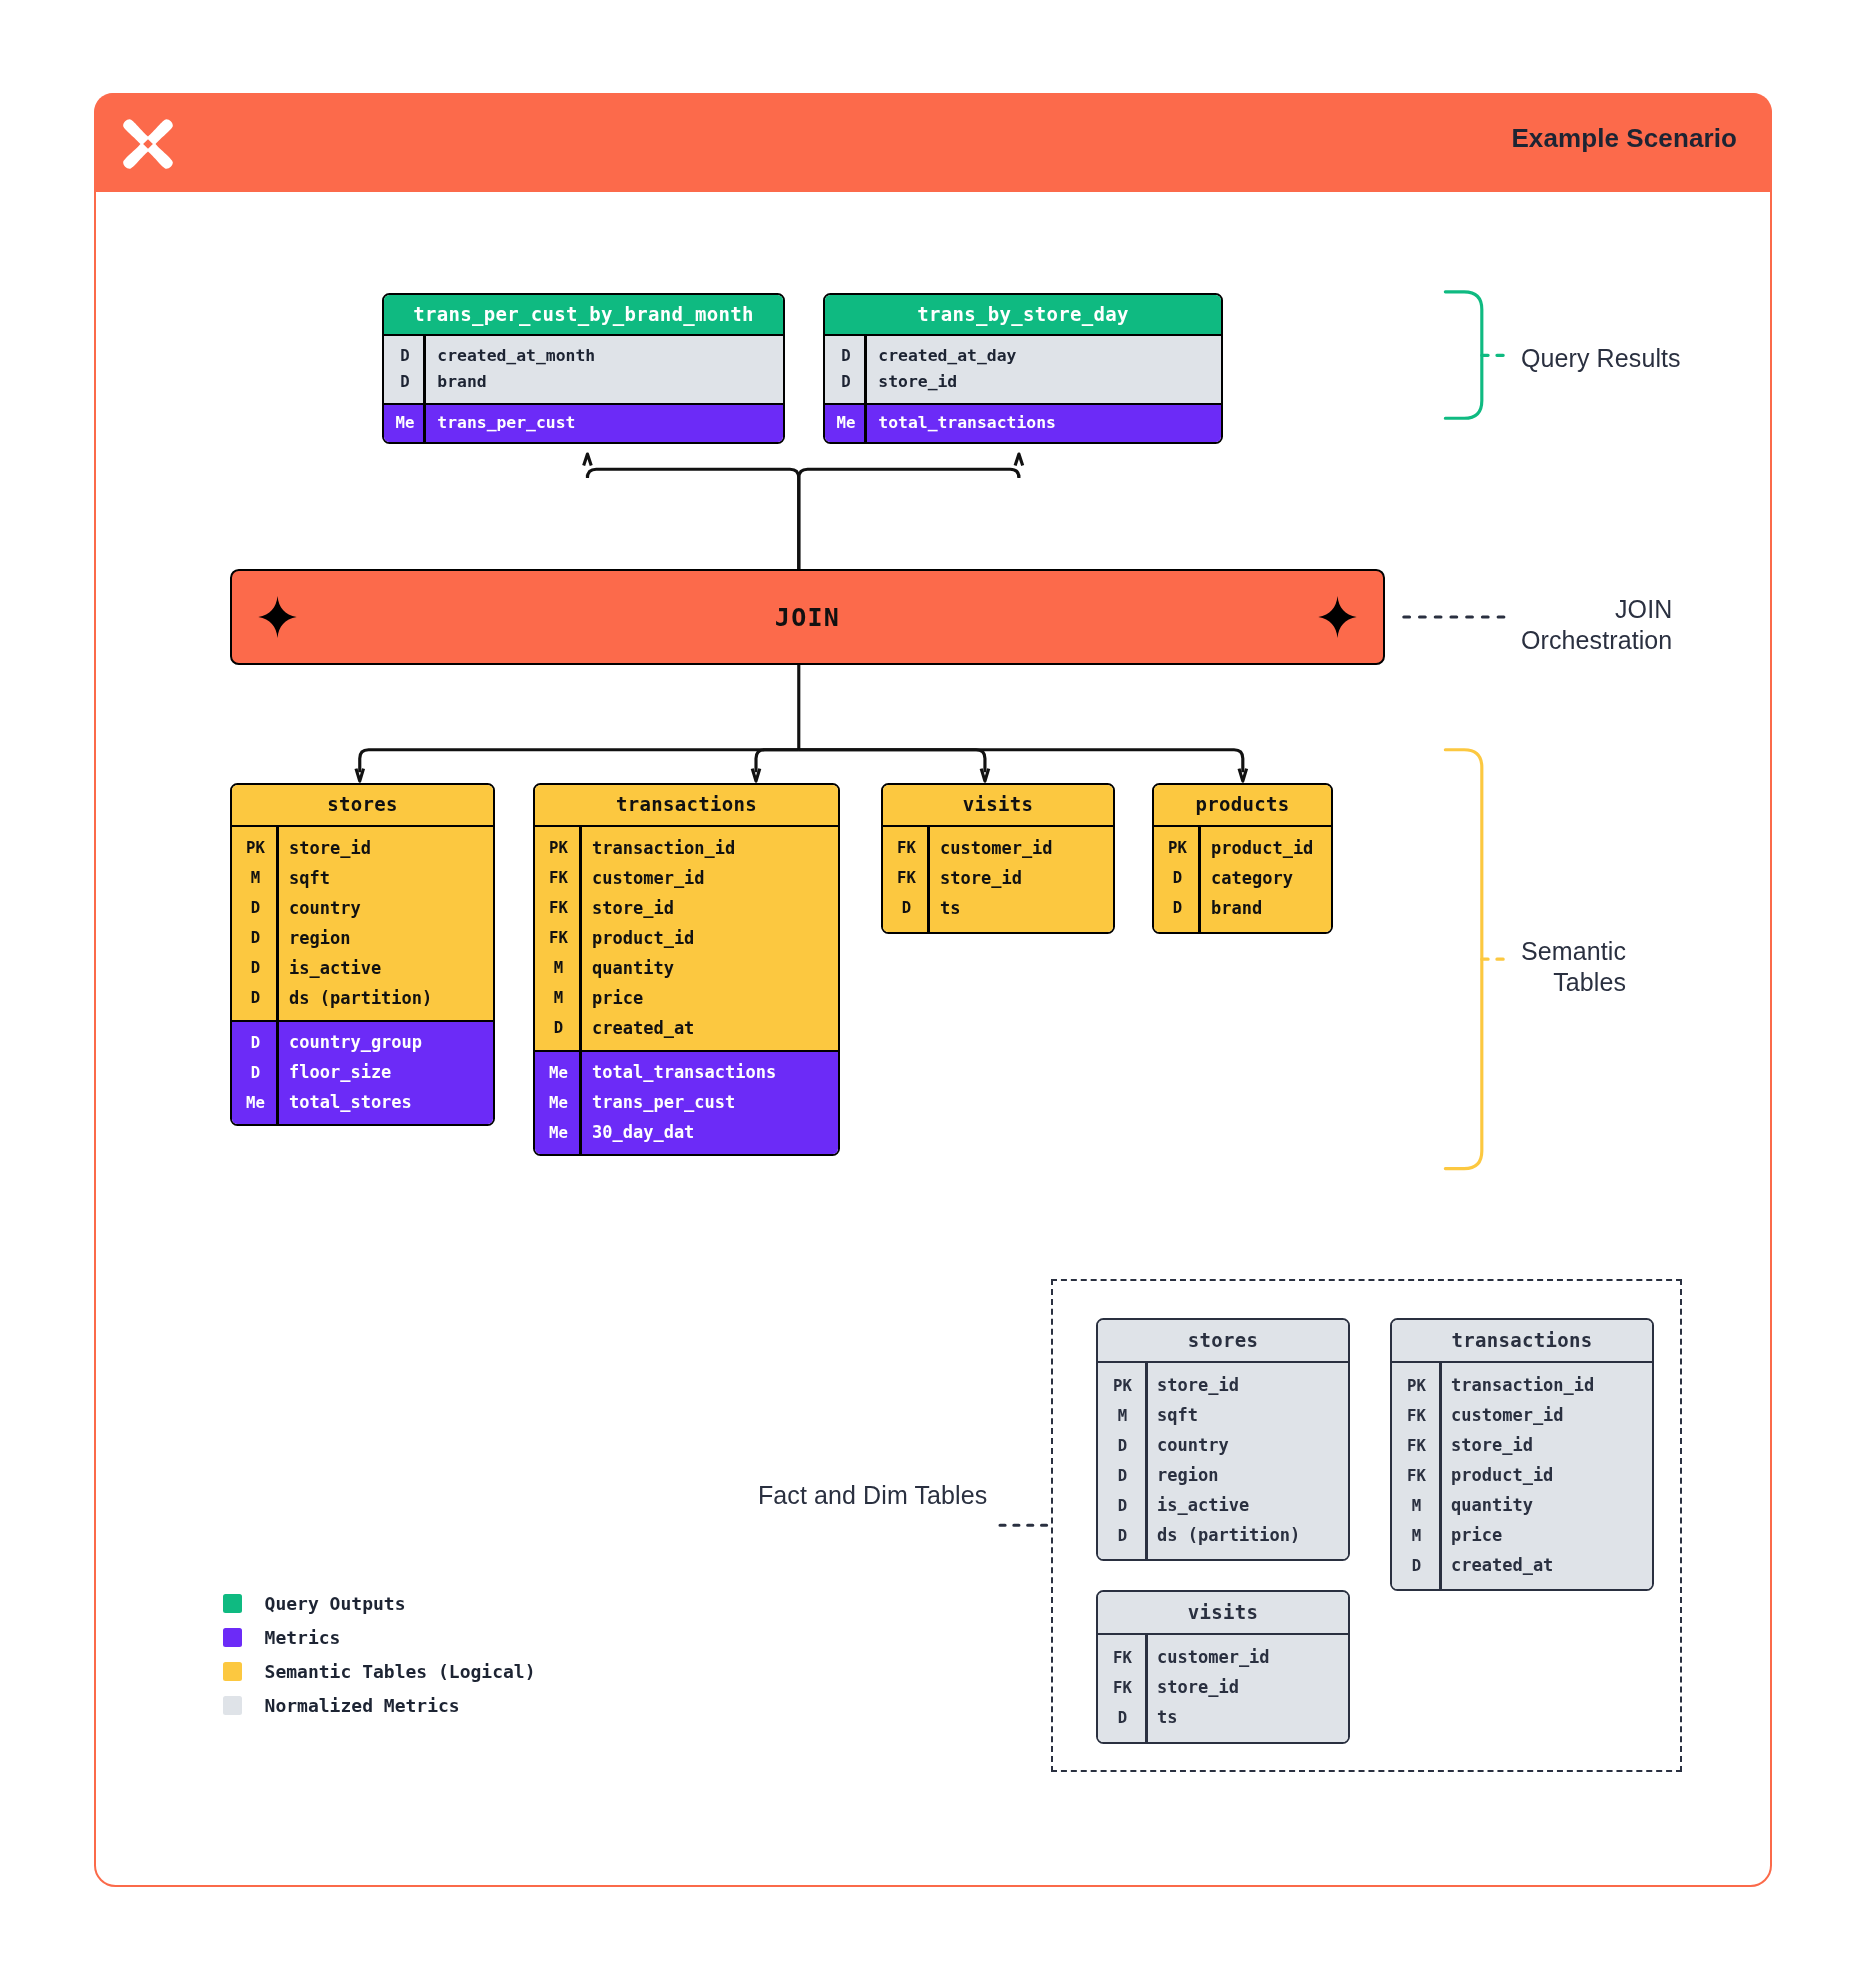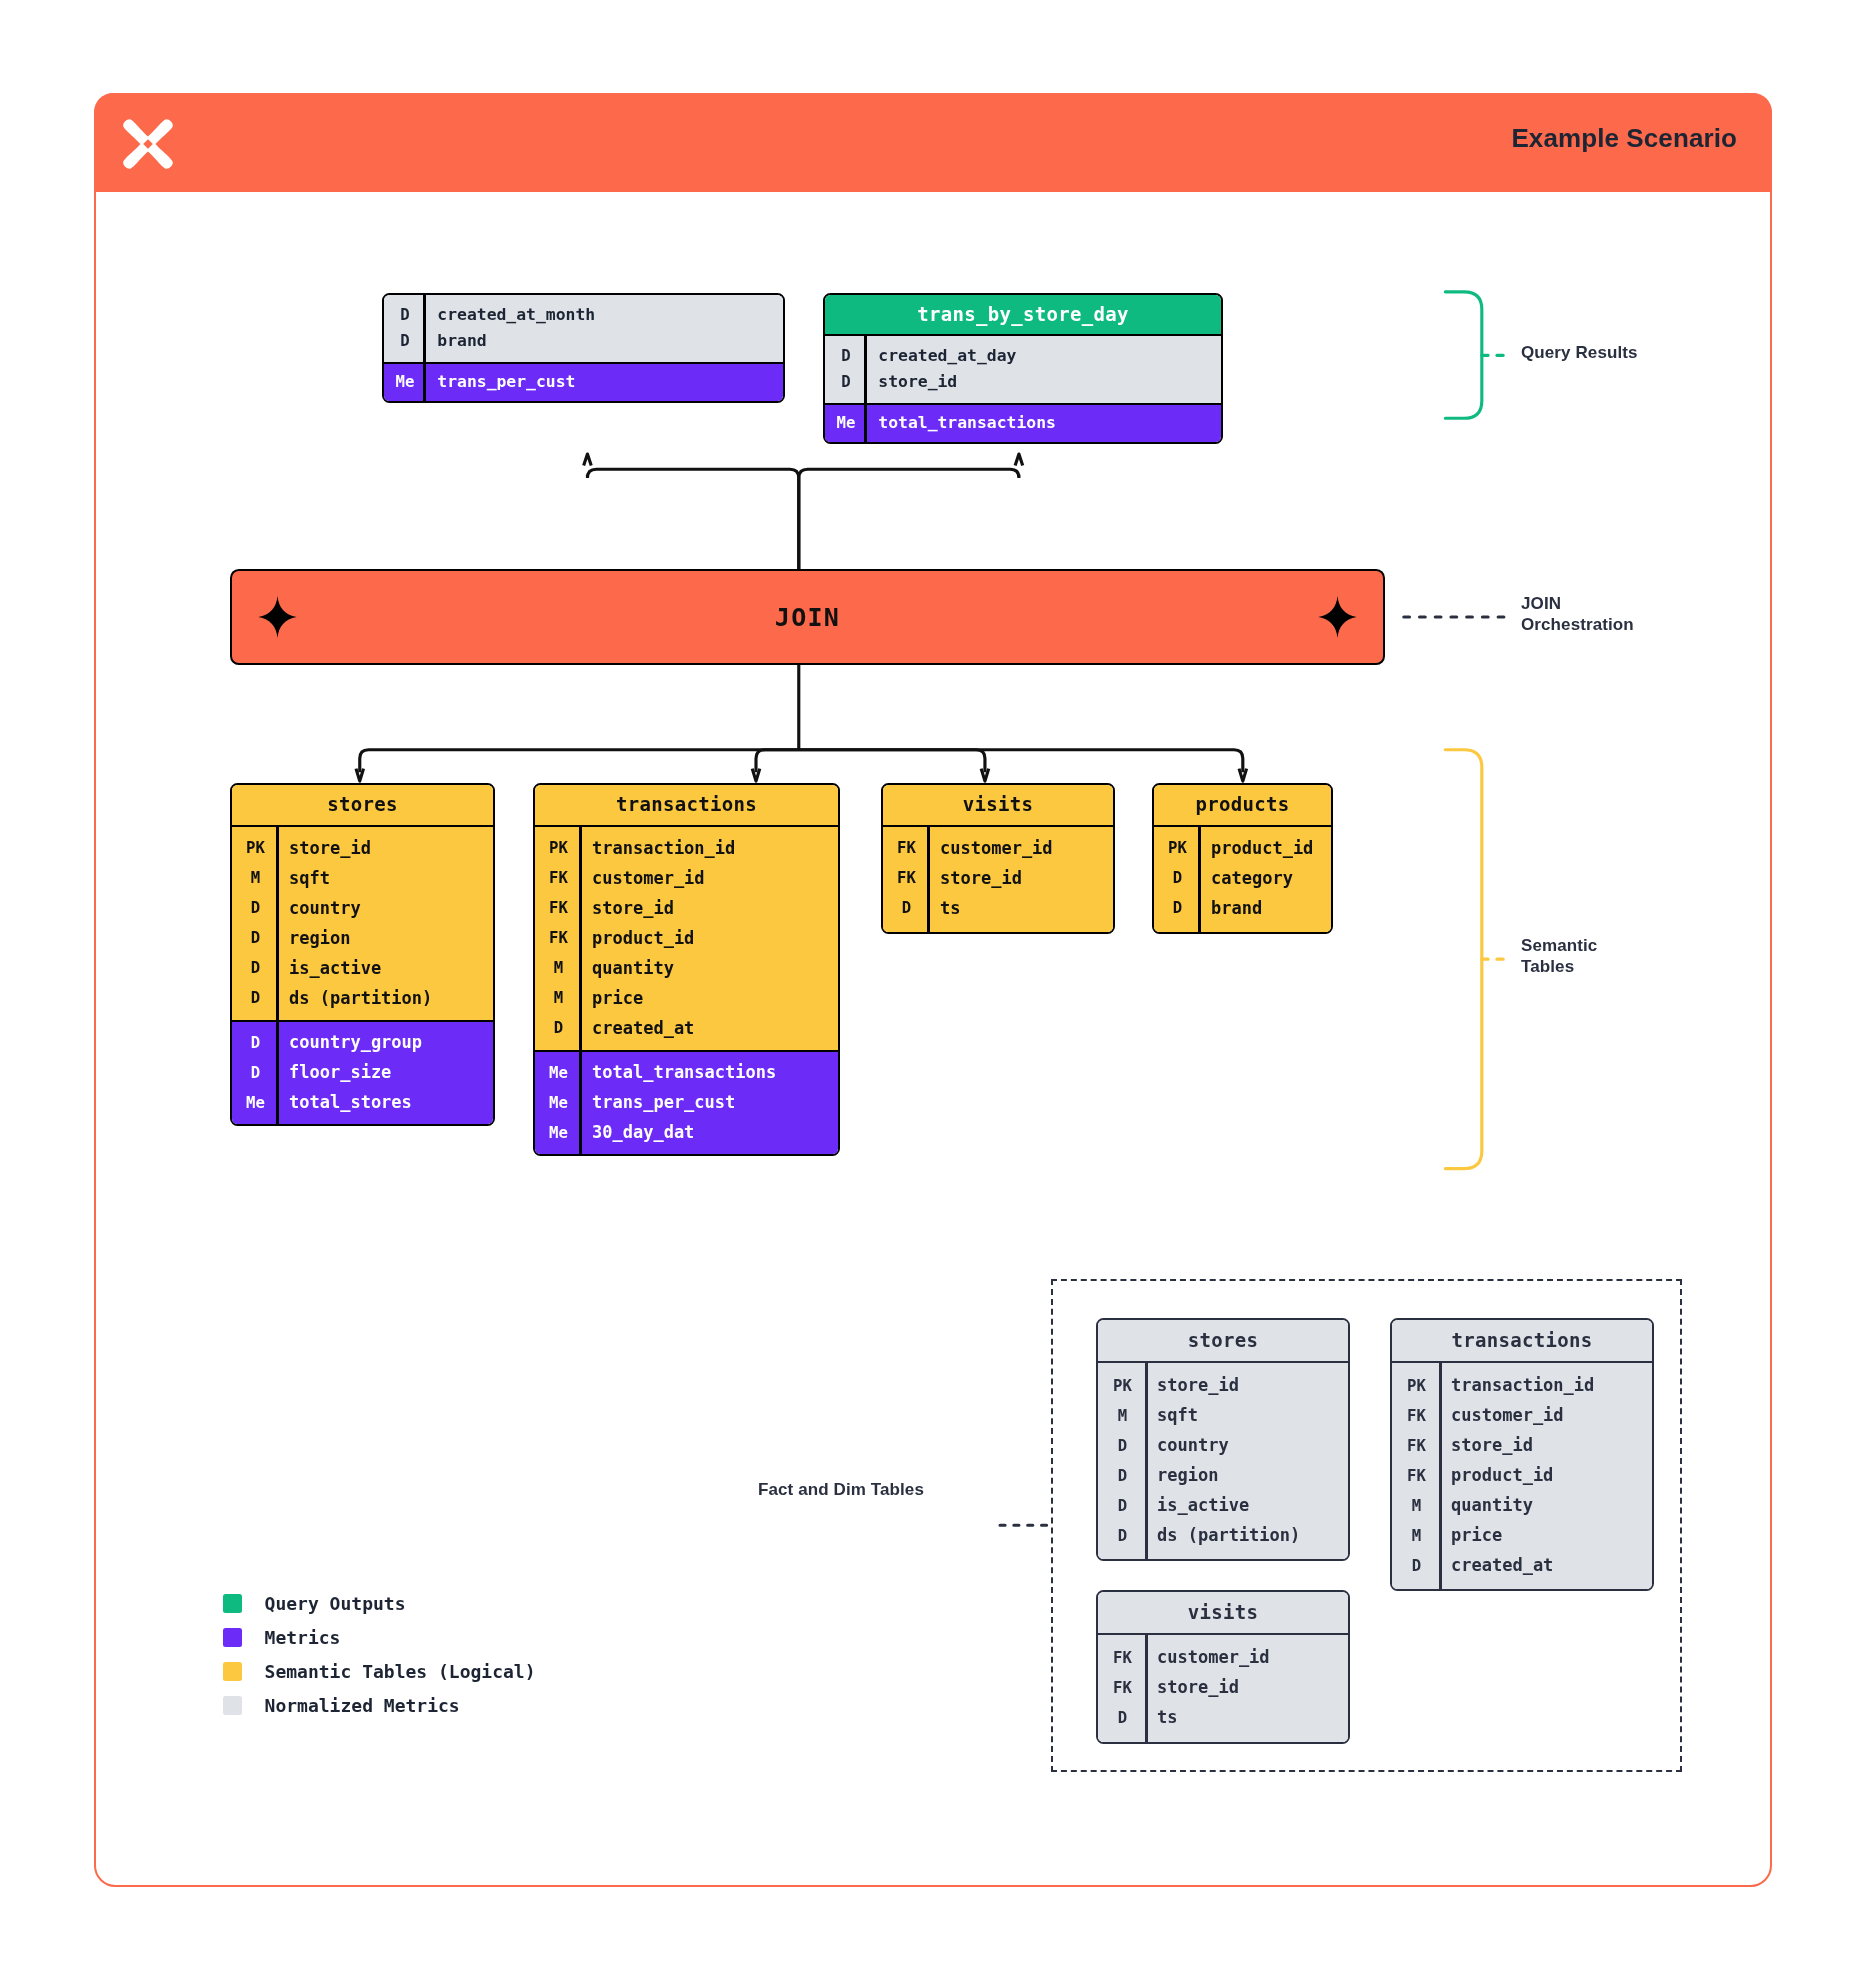--- a/index.html
+++ b/index.html
@@ -77,21 +77,21 @@
   .join{
     position:absolute;left:230px;top:569px;width:1155px;height:96px;
     background:#fc6a4b;border:2.5px solid #000;border-radius:8.8px;box-sizing:border-box;
     display:flex;align-items:center;justify-content:center;
   }
   .join-label{font-family:"DejaVu Sans Mono",monospace;font-weight:bold;font-size:25px;color:#111;letter-spacing:1.3px;}
   .spark{position:absolute;top:50%;transform:translateY(-50%);width:39px;height:42px;}
   .spark.l{left:26.4px;} .spark.r{right:26.4px;}
 
   
-  .callout{position:absolute;font-weight:bold;color:#2a3040;font-size:17px;line-height:1.22;letter-spacing:0.1px;}
+  .callout{position:absolute;font-weight:normal;color:#2a3040;font-size:25px;line-height:1.22;letter-spacing:0.1px;text-align:right;}
 
   
   .legend{position:absolute;left:223px;top:1586px;}
   .legend .li{display:flex;align-items:center;height:34px;}
   .legend .sw{width:19px;height:19px;border-radius:2.5px;flex:0 0 auto;}
   .legend .lb{margin-left:22.6px;font-family:"DejaVu Sans Mono",monospace;font-weight:bold;font-size:18px;color:#1d2433;}
 
   
   .factbox{
     position:absolute;left:1051px;top:1279px;width:631px;height:493px;
@@ -147,20 +147,21 @@
       <path d="M2298 1192 L2328 1192 Q2356 1192 2356 1220 L2356 1830 Q2356 1858 2328 1858 L2298 1858"></path>
       <path d="M2356 1525 L2400 1525" stroke-dasharray="10 14"></path>
     </g>
 
     <g fill="none" stroke="#2a3040" stroke-width="5" stroke-linecap="round">
       <path d="M1590 2425 L1671 2425" stroke-dasharray="8 14"></path>
     </g>
   </svg>
 
   <div class="tbl qr" style="left:382px;top:293px;width:403px;">
+    <div class="ttl">trans_per_cust_by_brand_month</div>
     <div class="rows grp-dim" style="position:relative;padding:6.3px 0 7.5px;">
       <div class="sep" style="left:39px;top:0;bottom:0;"></div>
       <div class="r">
         <span class="k">D</span>
         <span class="v">created_at_month</span>
       </div>
       <div class="r">
         <span class="k">D</span>
         <span class="v">brand</span>
       </div>

